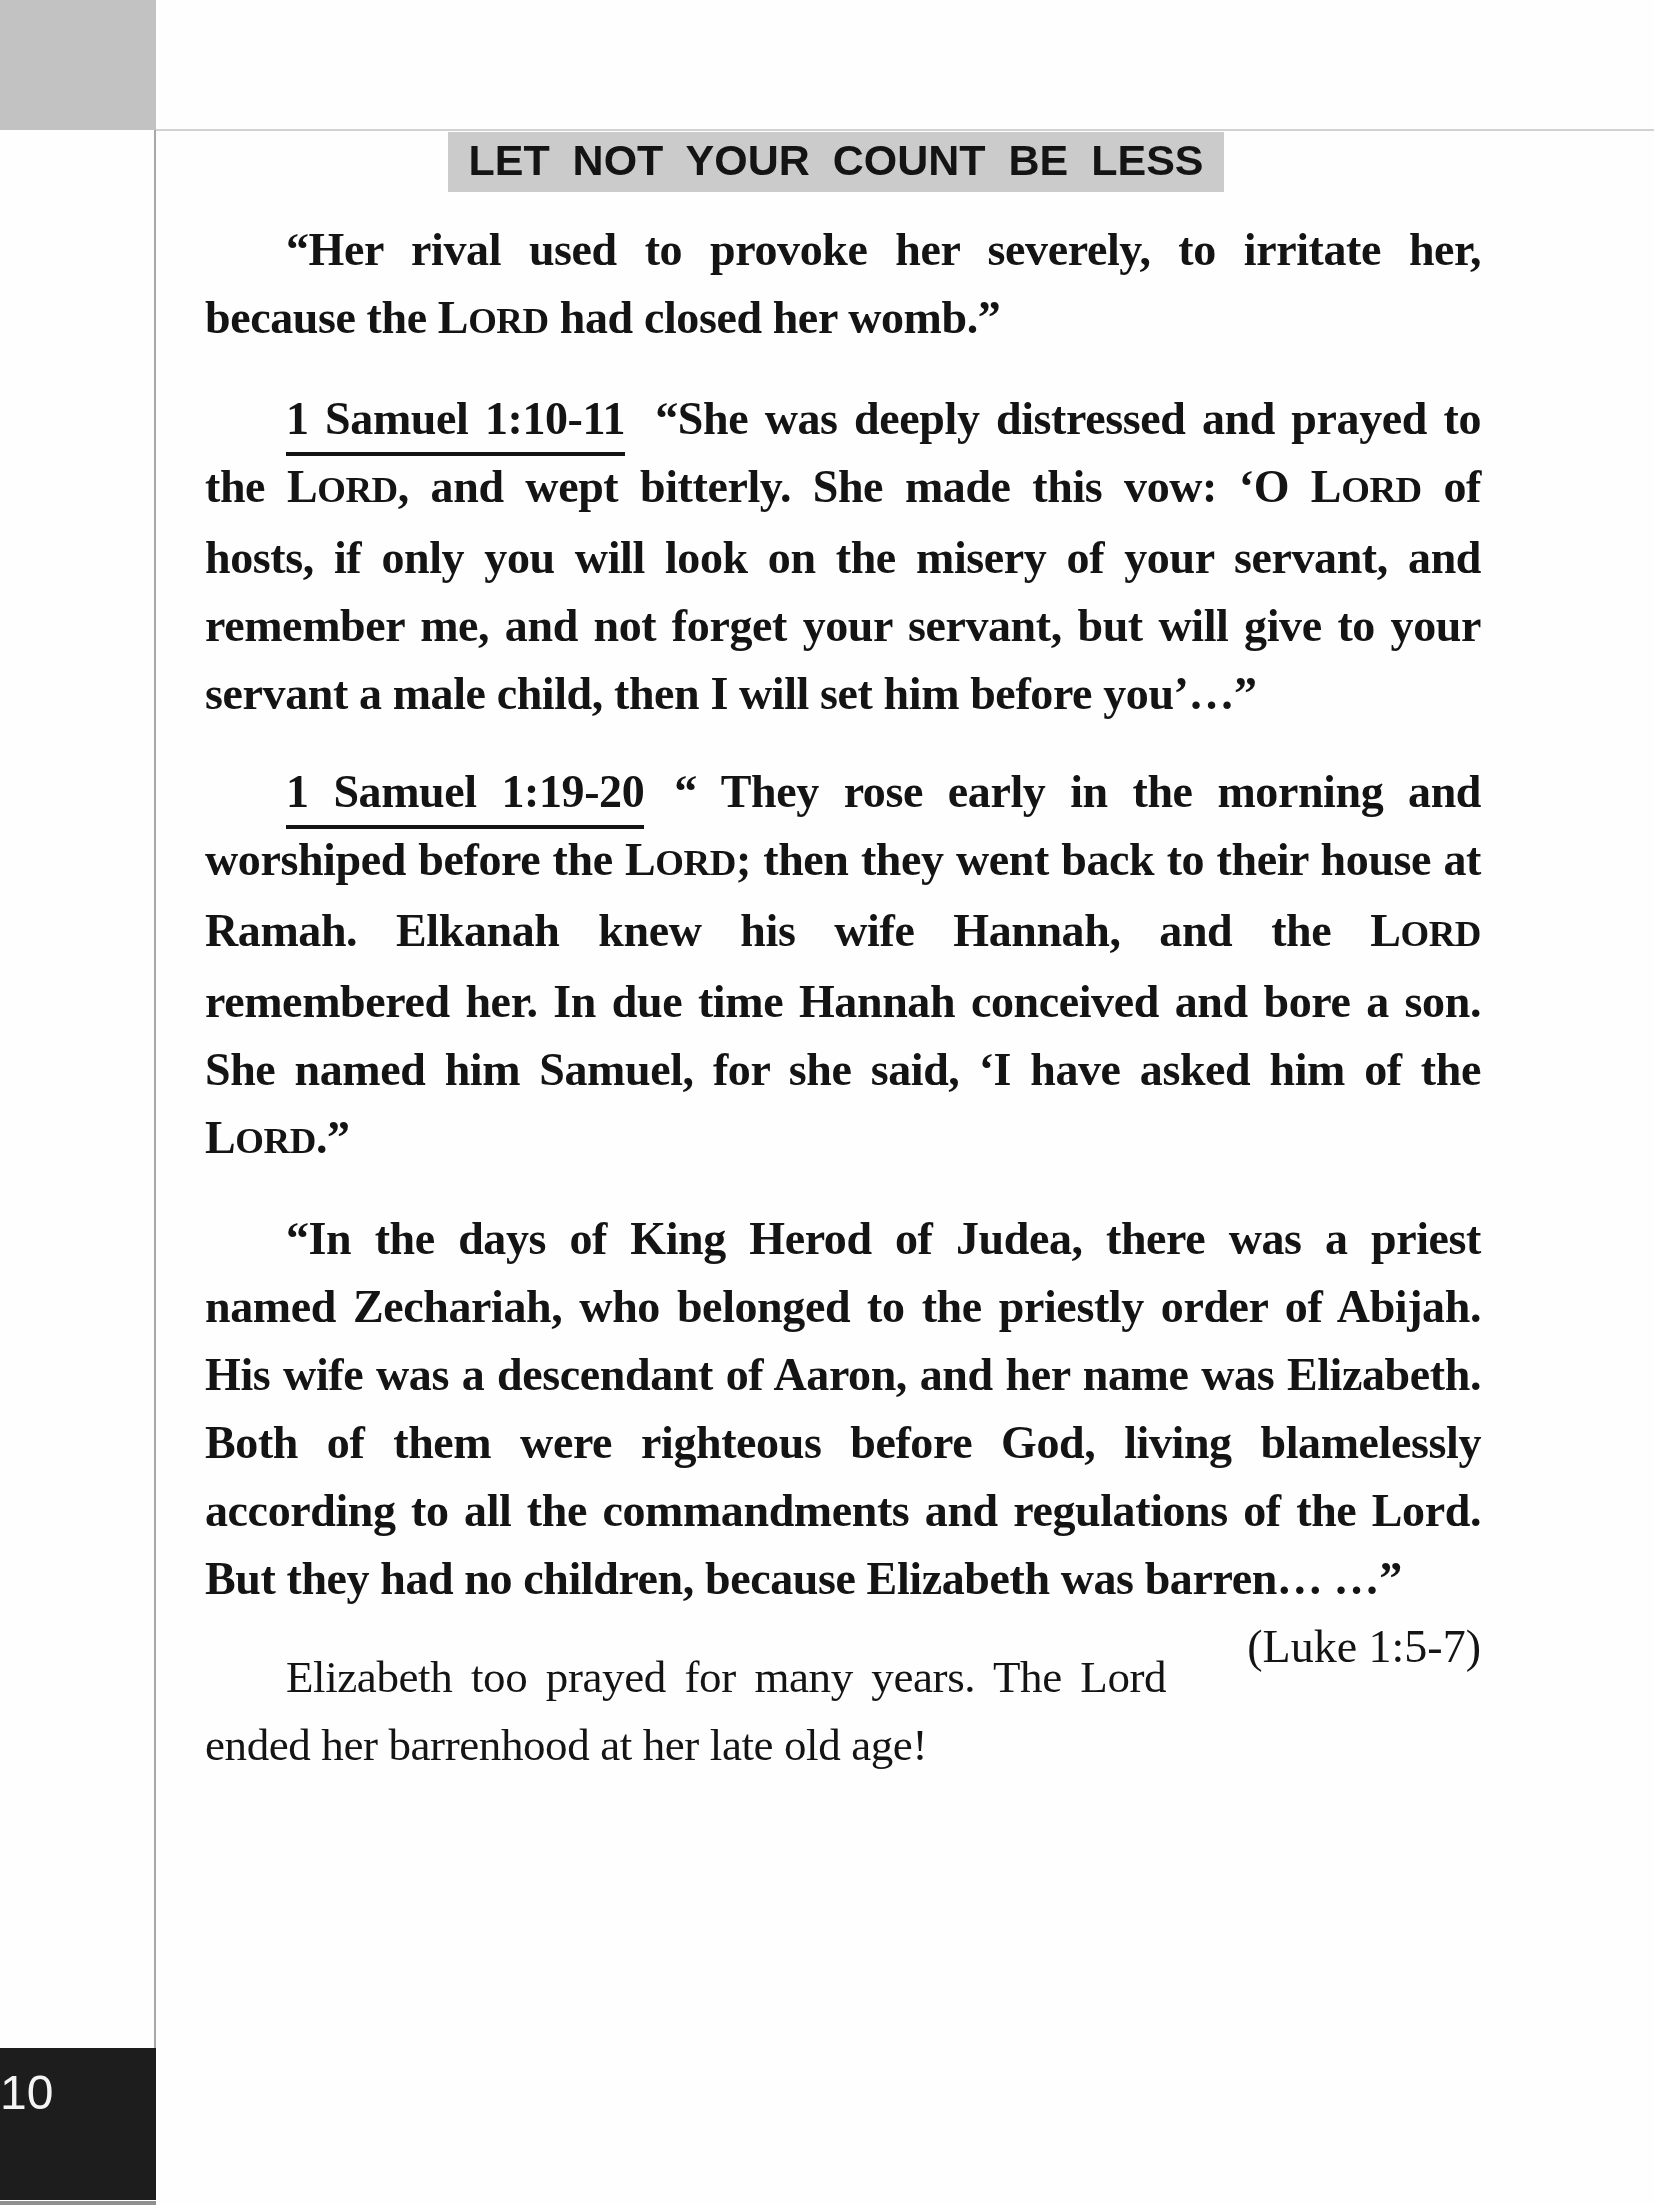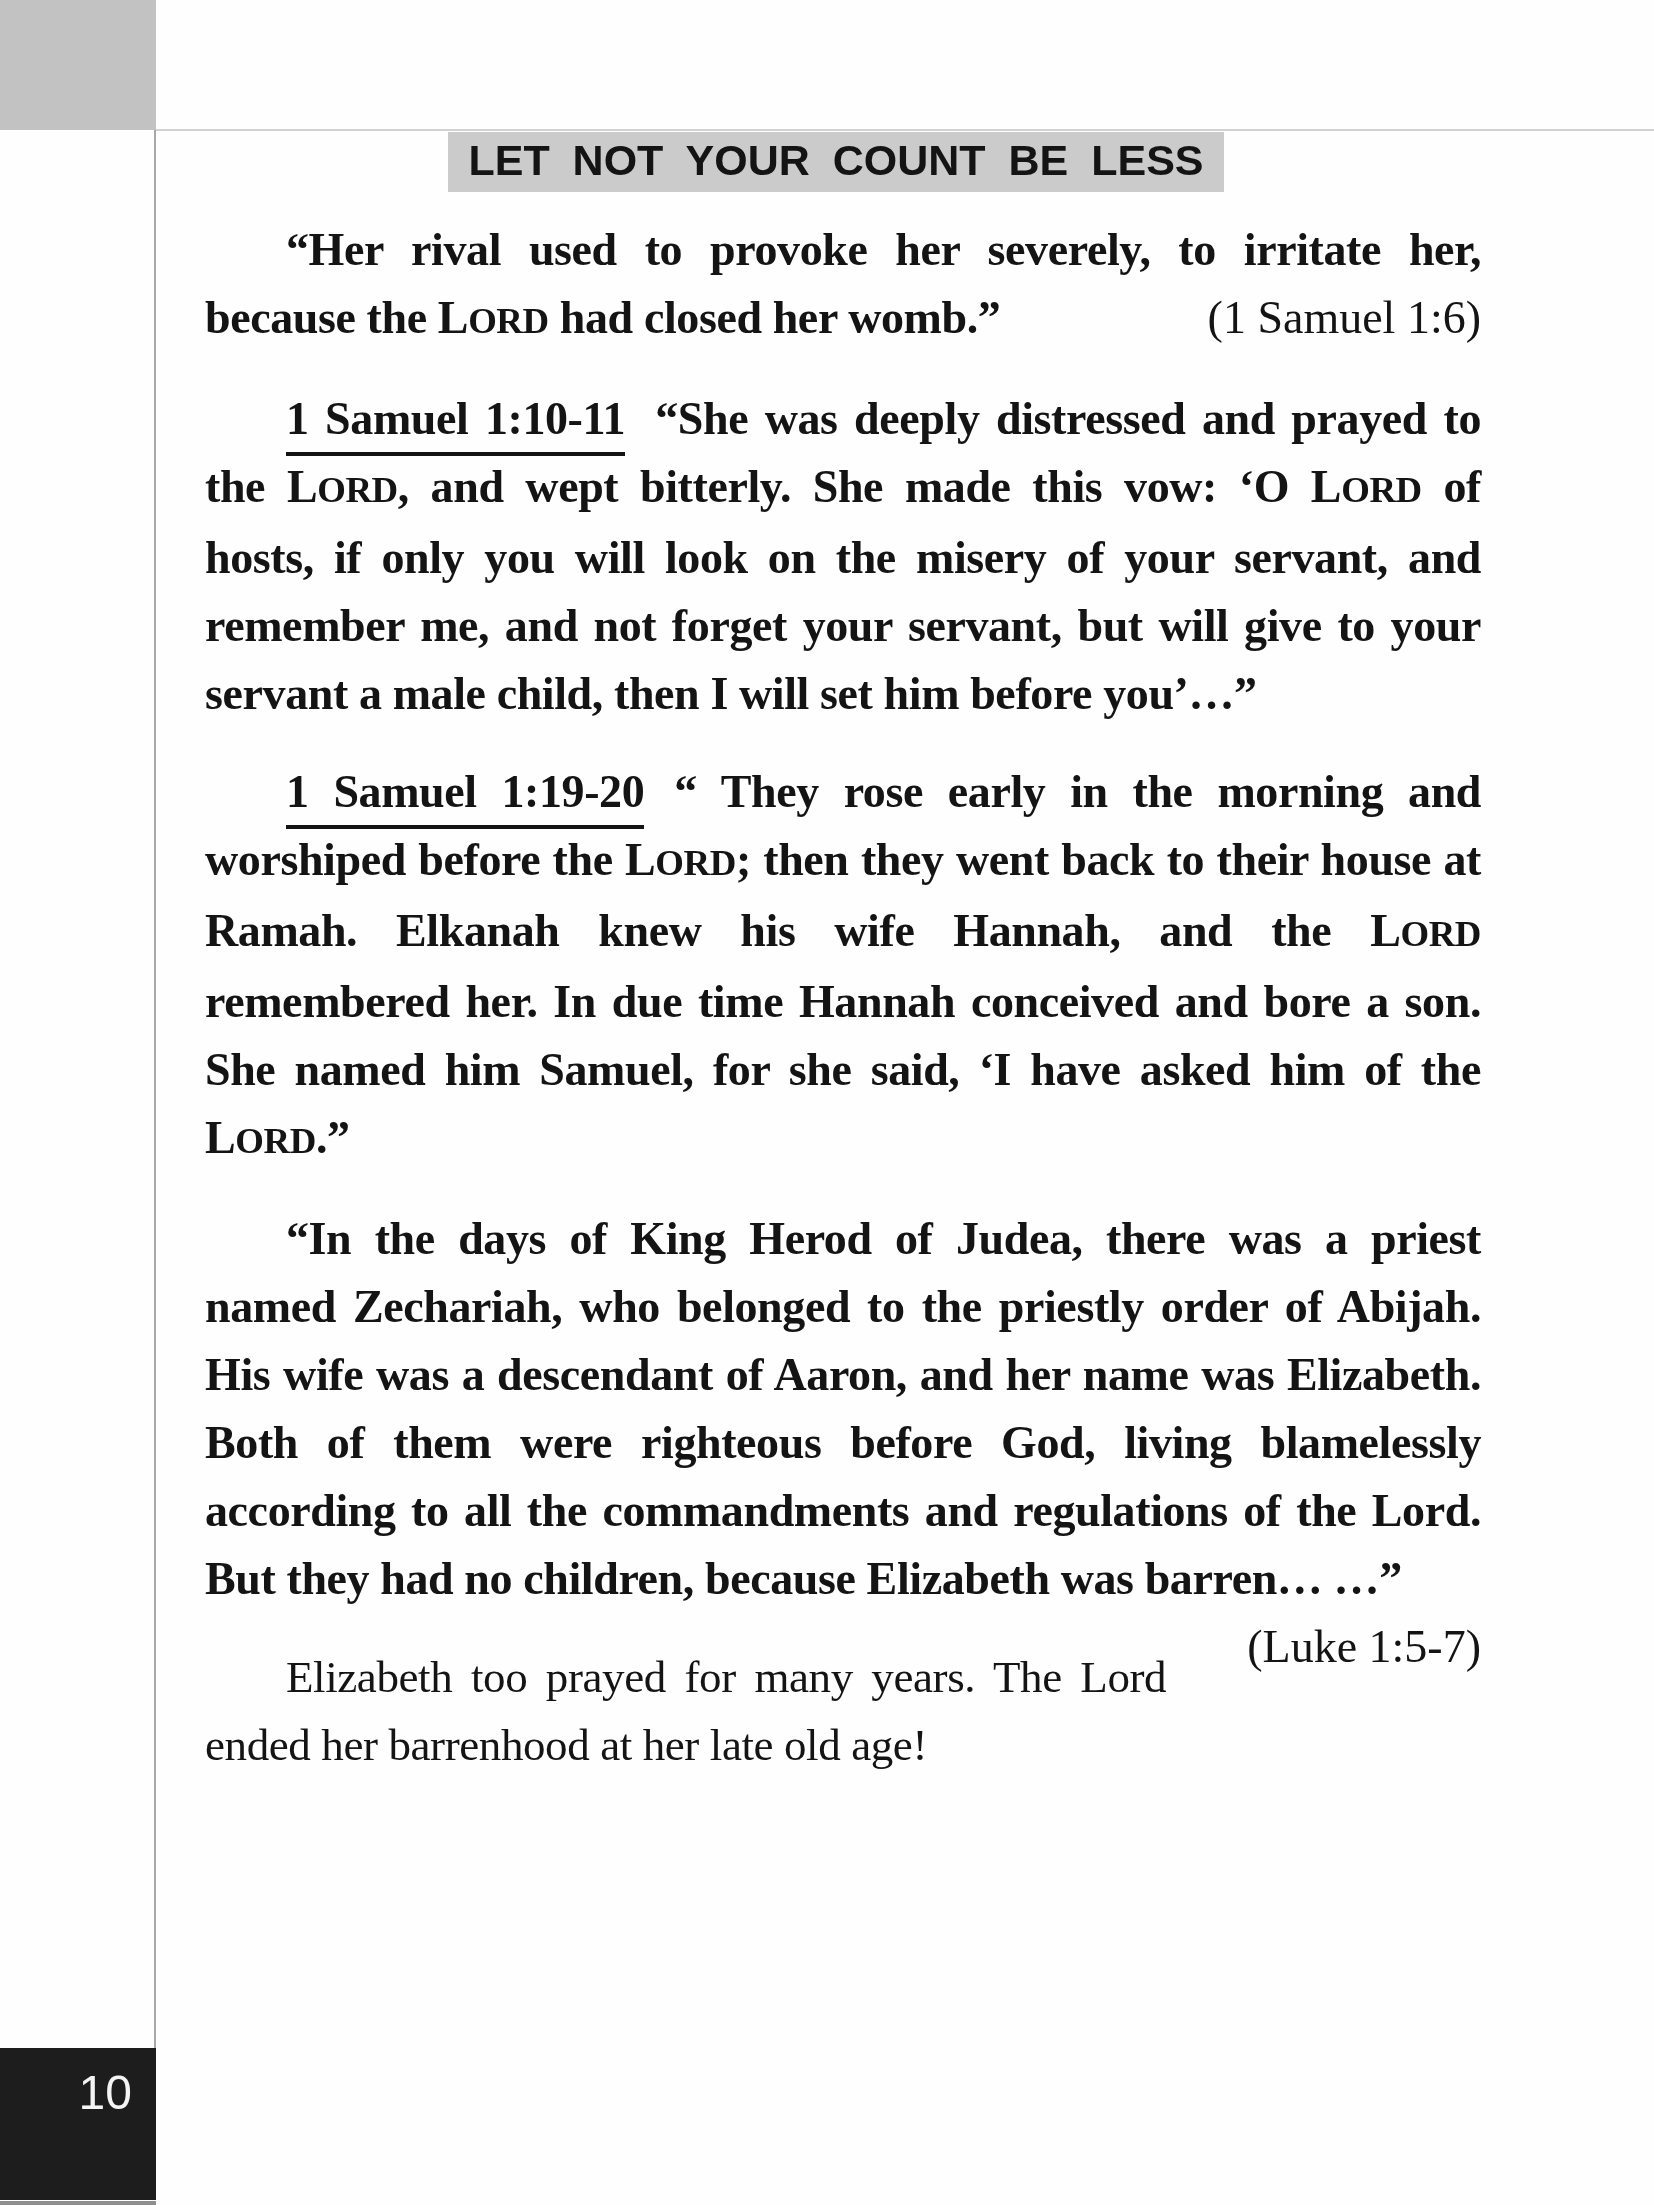--- a/index.html
+++ b/index.html
@@ -65,42 +65,41 @@
     letter-spacing:0;
   }
   .lord .sc{font-size:0.8em;}
   .page-number-box{
     position:absolute;left:0;top:2048px;width:156px;height:152px;
     box-sizing:border-box;
     background:var(--page-number-bg,#1d1d1d);
     color:var(--page-number-text,#f4f4f4);
     font-family:"Liberation Sans","DejaVu Sans",sans-serif;
     font-size:48px;line-height:1;
-    text-align:right;
     padding:20.6px 24px 0 0;
   }
   .box-sliver{
     position:absolute;left:0;top:2201px;width:156px;height:4.8px;
     background:#8f8f8f;
   }
 </style>
 </head>
 <body>
 
 <div class="page">
   <div class="corner-box"></div>
   <div class="top-rule"></div>
   <div class="left-rule"></div>
 
   <div class="header-wrap">
     <span class="header-band">LET NOT YOUR COUNT BE LESS</span>
   </div>
 
   <div class="page-body">
-      <p class="para quote">“Her rival used to provoke her severely, to irritate her, because the <span class="lord">L<span class="sc">ORD</span></span> had closed her womb.”<span class="cite">(1 Samuel 1:6)</span></p>
+      <p class="para quote">“Her rival used to provoke her severely, to irritate her, because the <span class="lord">L<span class="sc">ORD</span></span> had closed her womb.”</p>
       <p class="para quote"><span class="ref">1 Samuel 1:10-11</span>“She was deeply distressed and prayed to the <span class="lord">L<span class="sc">ORD</span></span>, and wept bitterly. She made this vow: ‘O <span class="lord">L<span class="sc">ORD</span></span> of hosts, if only you will look on the misery of your servant, and remember me, and not forget your servant, but will give to your servant a male child, then I will set him before you’…”</p>
       <p class="para quote"><span class="ref">1 Samuel 1:19-20</span>“ They rose early in the morning and worshiped before the <span class="lord">L<span class="sc">ORD</span></span>; then they went back to their house at Ramah. Elkanah knew his wife Hannah, and the <span class="lord">L<span class="sc">ORD</span></span> remembered her. In due time Hannah conceived and bore a son. She named him Samuel, for she said, ‘I have asked him of the <span class="lord">L<span class="sc">ORD</span></span>.”</p>
       <p class="para quote">“In the days of King Herod of Judea, there was a priest named Zechariah, who belonged to the priestly order of Abijah. His wife was a descendant of Aaron, and her name was Elizabeth. Both of them were righteous before God, living blamelessly according to all the commandments and regulations of the Lord. But they had no children, because Elizabeth was barren… …”<span class="cite">(Luke 1:5-7)</span></p>
       <p class="para narration">Elizabeth too prayed for many years. The Lord ended her barrenhood at her late old age!</p>
     </div>
 
   <div class="page-number-box">10</div>
   <div class="box-sliver"></div>
 </div>
 

